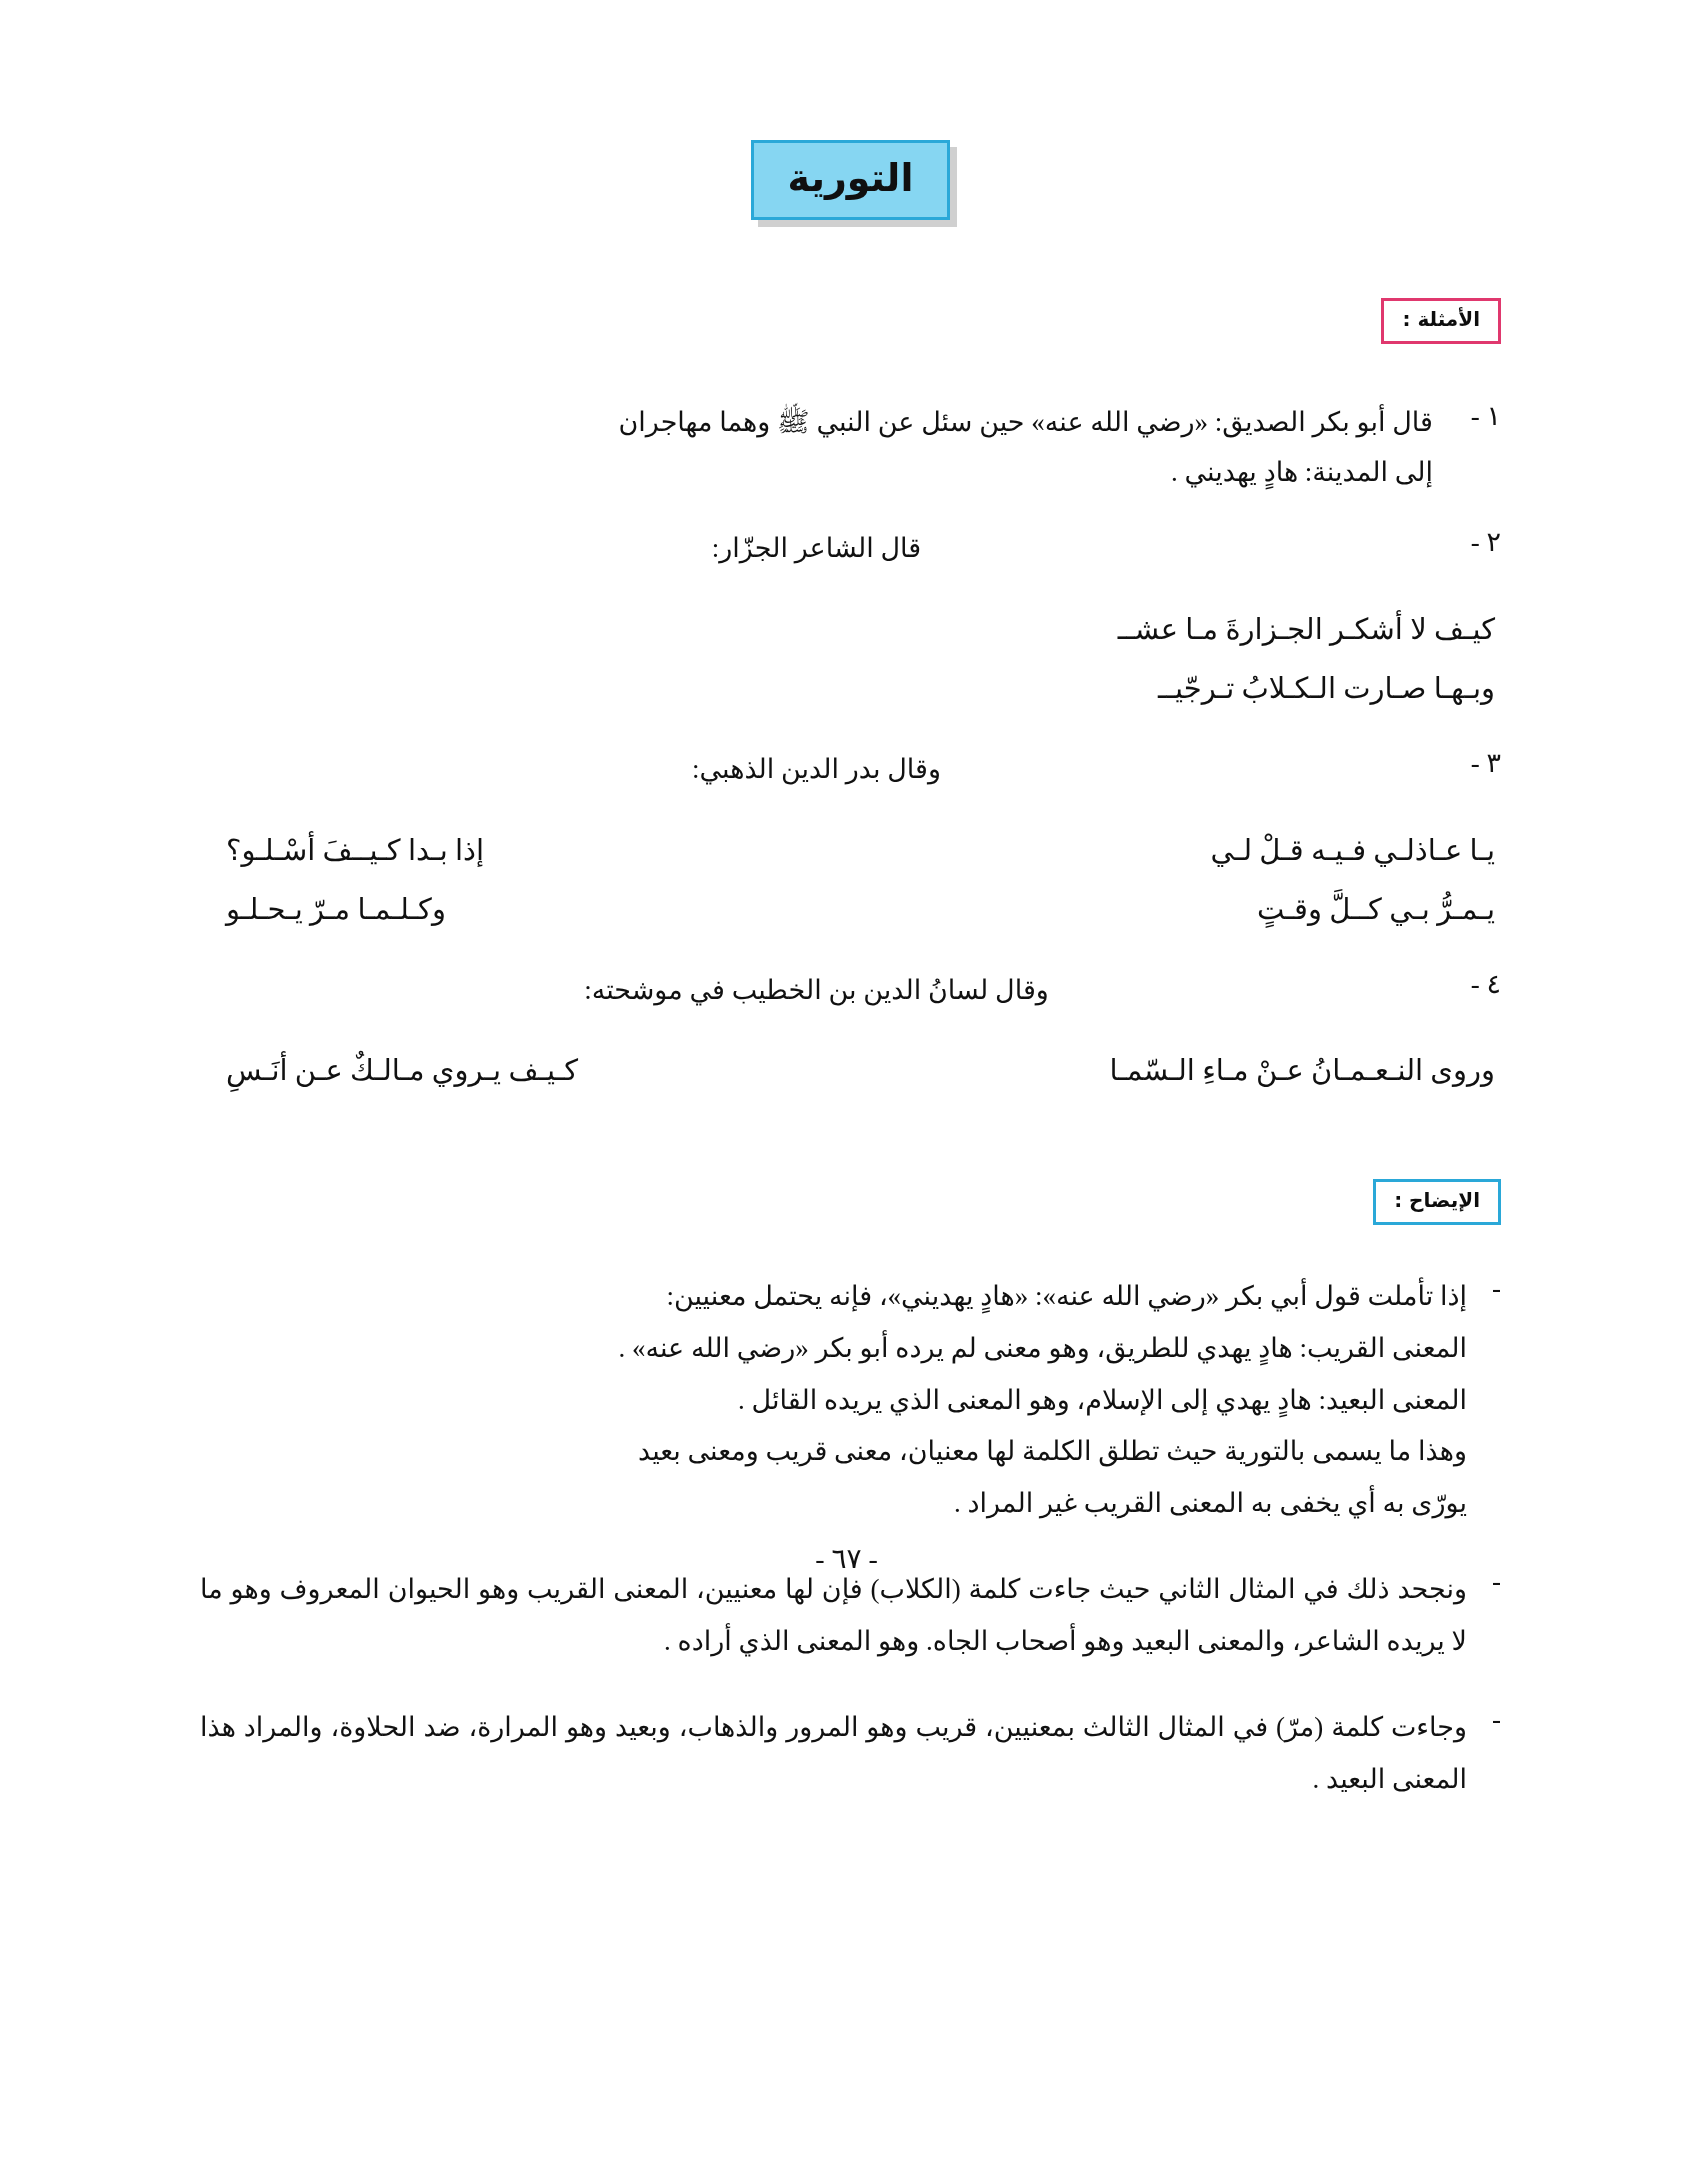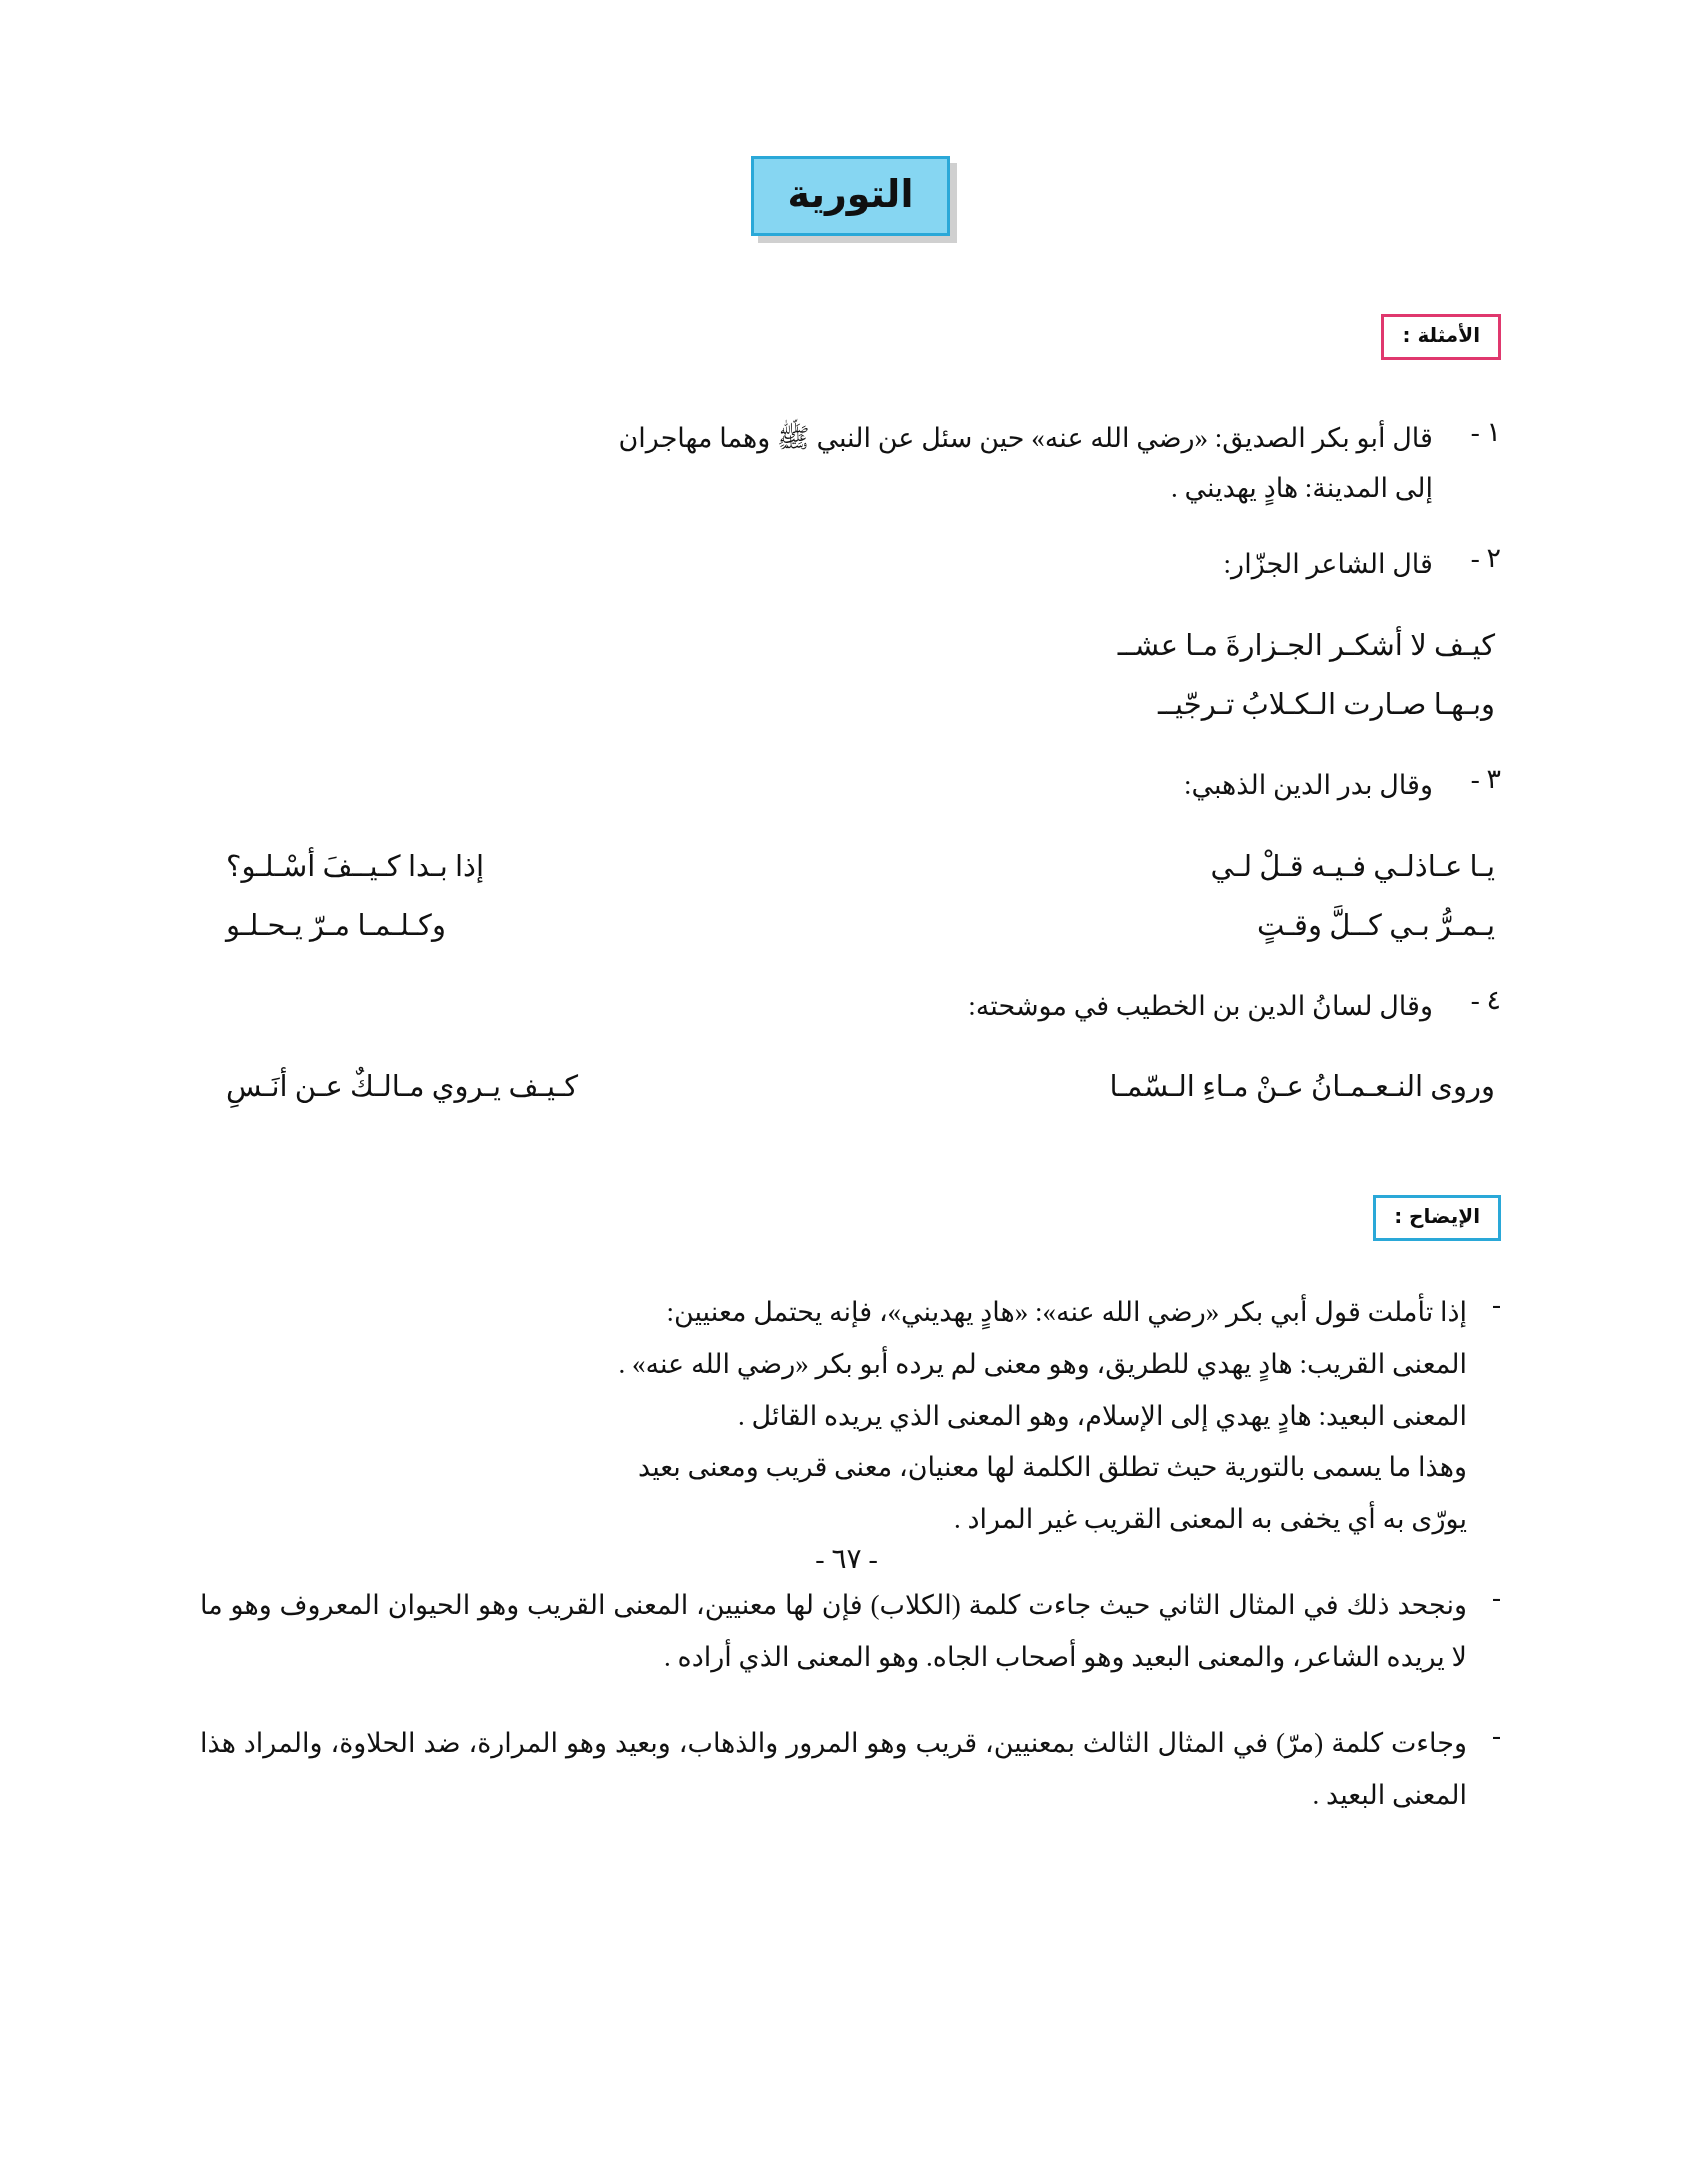--- a/index.html
+++ b/index.html
@@ -13,21 +13,21 @@
     font-family: "Liberation Serif", "DejaVu Serif", serif;
     color: #111111;
     position: relative;
     overflow: hidden;
   }
   .page {
     position: relative;
     width: 1701px;
     height: 1671px;
     box-sizing: border-box;
-    padding: 16px 200px;
+    padding: 0 200px;
   }
 
   
   .title-wrap {
     display: flex;
     justify-content: center;
     padding-top: 140px;
   }
   .title-box {
     background: #86d6f2;
@@ -80,21 +80,21 @@
     padding-top: 2px;
     white-space: nowrap;
   }
   .ex-body {
     flex: 1 1 auto;
     font-size: 27px;
     line-height: 1.85;
     text-align: justify;
   }
   .ex-body.right {
-    text-align: right;
+    text-align: center;
   }
   .ex-body p {
     margin: 0;
   }
   .ex-body p.line2 {
     text-align: right;
     padding-left: 90px;
   }
 
   

